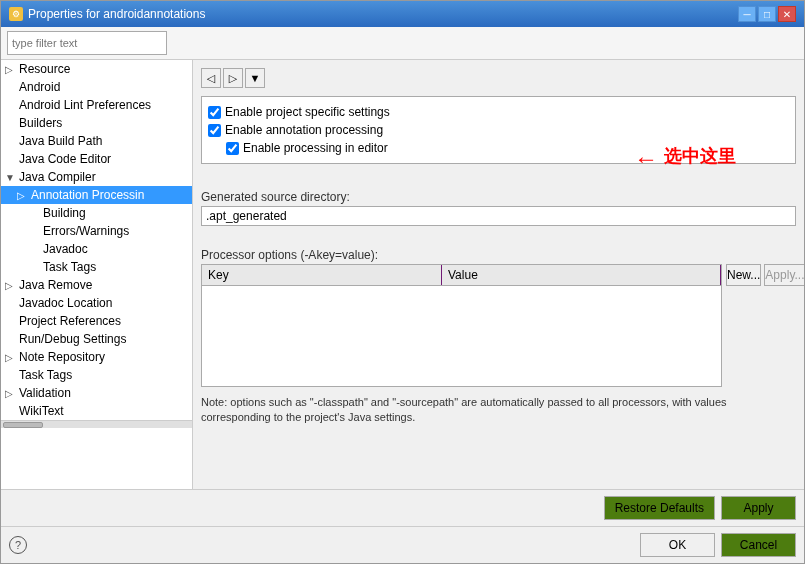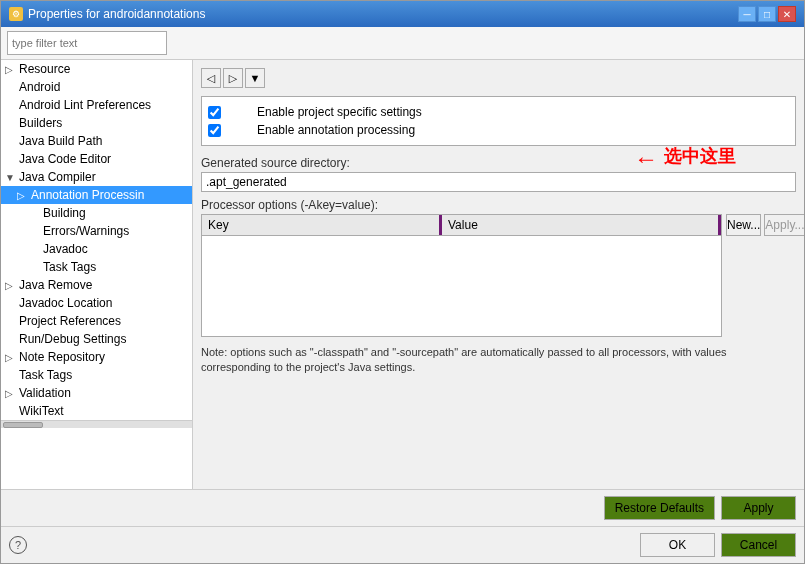--- a/index.html
+++ b/index.html
@@ -193,55 +193,54 @@
 
     .checkbox-row input[type="checkbox"] {
       width: 13px;
       height: 13px;
       cursor: pointer;
     }
 
     .checkbox-row label {
       font-size: 12px;
       cursor: pointer;
-      margin-left: 32px;
     }
 
     .red-arrow {
       color: red;
       font-size: 24px;
       line-height: 1;
     }
 
     .chinese-label {
       color: red;
       font-size: 18px;
       font-weight: bold;
     }
 
     .field-label {
       font-size: 12px;
       color: #333;
-      margin-top: 4px;
+      margin-top: 20px;
       margin-bottom: 2px;
     }
 
     .text-input-field {
       width: 100%;
       height: 20px;
       border: 1px solid #aaa;
       padding: 2px 4px;
       font-size: 12px;
       background: white;
     }
 
     .options-label {
       font-size: 12px;
       color: #333;
-      margin-top: 6px;
+      margin-top: 22px;
       margin-bottom: 2px;
     }
 
     .table-with-buttons {
       display: flex;
       gap: 4px;
       margin-bottom: 4px;
     }
 
     .table-area {
@@ -254,21 +253,21 @@
     .table-header {
       display: flex;
       background: #e8e8e8;
       border-bottom: 1px solid #aaa;
       font-size: 12px;
       font-weight: normal;
     }
 
     .table-col {
       padding: 3px 6px;
-      border-right: 3px solid #701a75;
+      border-right: 1px solid #701a75;
     }
 
     .table-col-key { width: 240px; }
     .table-col-value { flex: 1; }
 
     .table-body {
       min-height: 100px;
     }
 
     .side-buttons {
@@ -517,20 +516,24 @@
 
         <div style="position:relative;">
           <div class="settings-area">
             <div class="checkbox-row">
               <input type="checkbox" id="cb1" checked="" style="">
               <label for="cb1">Enable project specific settings</label>
             </div>
             <div class="checkbox-row">
               <input type="checkbox" id="cb2" checked="" style="">
               <label for="cb2">Enable annotation processing</label>
+            </div>
+            <div class="checkbox-row" style="padding-left:18px;">
+              <input type="checkbox" id="cb3" checked="" style="">
+              <label for="cb3">Enable processing in editor</label>
             </div>
           </div>
 
           <div class="annotation-overlay">
             <span class="red-arrow">←</span>
             <span class="chinese-label">选中这里</span>
           </div>
         </div>
 
         <div class="field-label">Generated source directory:</div>

